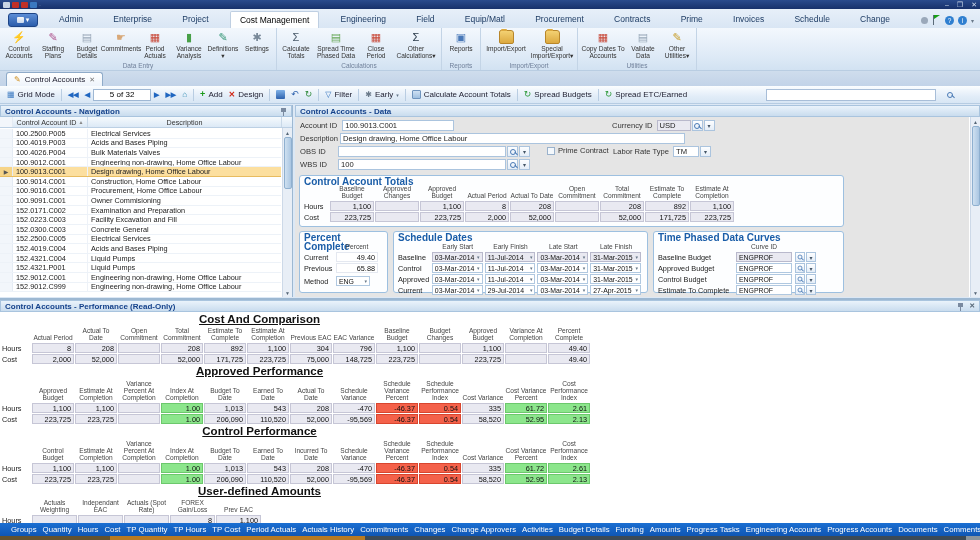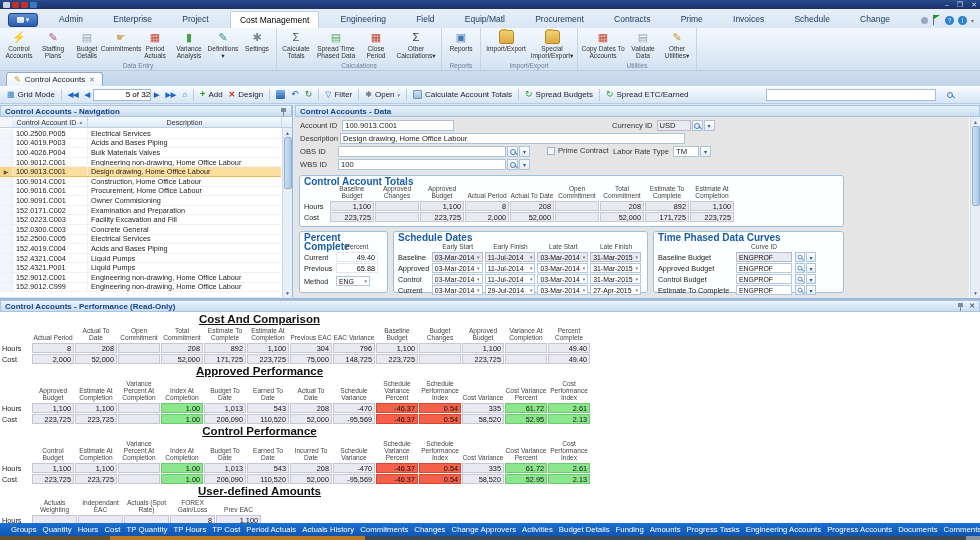--- a/index.html
+++ b/index.html
@@ -61,21 +61,21 @@
   .tico.home{color:#2d8ab0;}
   .tico.plus{color:#1a9a1a;font-weight:bold;font-size:9px;}
   .tico.delx{color:#d02818;font-weight:bold;font-size:8px;}
   .tico.save{width:9px;height:9px;background:linear-gradient(#7fb1e8,#2d62ad);border-radius:1px;}
   .tico.undo{color:#2d62ad;font-size:9px;}
   .tico.refr{color:#2d8a3a;font-size:9px;}
   .tico.filter{color:#3a78c0;font-size:8px;}
   .tico.tools{color:#6a7a8a;font-size:8px;}
   .tico.calc{width:9px;height:9px;background:linear-gradient(#cfe0f2,#9fc0e0);border:1px solid #6f94bd;border-radius:1px;}
   .tico.spread{color:#2d9a3a;font-size:9px;}
-  .trec{width:58px;height:12px;border:1px solid #9fb8d4;font-size:8px;text-align:right;background:#fff;}
+  .trec{width:58px;height:12px;border:1px solid #9fb8d4;font-size:8px;text-align:center;background:#fff;}
   .tsearch{position:absolute;right:44px;top:2.5px;width:170px;height:12px;border:1px solid #a8bed8;background:#fff;font-size:8px;padding:0 3px;}
   .tsearchbtn{position:absolute;right:24px;top:3px;width:13px;height:11px;display:flex;align-items:center;justify-content:center;}
 
   .mag{width:6px;height:6px;border:1.4px solid #4a7ab5;border-radius:50%;position:relative;display:inline-block;}
   .mag::after{content:"";position:absolute;width:4px;height:1.4px;background:#4a7ab5;transform:rotate(45deg);right:-3px;bottom:-1px;}
   .pin{width:8px;height:9px;position:relative;display:inline-block;}
   .pin::before{content:"";position:absolute;top:1px;left:2px;width:5px;height:4px;background:#7a8aa0;}
   .pin::after{content:"";position:absolute;top:5px;left:4px;width:1px;height:4px;background:#7a8aa0;}
 
   
@@ -321,21 +321,21 @@
     <span class="titem tico undo">↶</span>
     <span class="titem tico refr">↻</span>
     <span class="tsep"></span>
     <span class="titem">
         <span class="tico filter">▽</span>
         <span>Filter</span>
       </span>
     <span class="tsep"></span>
     <span class="titem">
         <span class="tico tools">✱</span>
-        <span>Open</span> 
+        <span>Early</span> 
         <span style="font-size:5px;color:#678">▾</span>
       </span>
     <span class="tsep"></span>
     <span class="titem">
         <span class="tico calc"></span>
         <span>Calculate Account Totals</span>
       </span>
     <span class="tsep"></span>
     <span class="titem">
         <span class="tico spread">↻</span>
@@ -589,28 +589,28 @@
                 <span class="gh" style="width: 52px; height: 9px;">Late Finish</span>
               </div>
               <div class="gtr">
                 <span class="gl" style="width: 34px;">Baseline</span>
                 <span class="dsel gray" style="width: 51px;">03-Mar-2014<span class="da">▾</span></span>
                 <span class="dsel gray" style="width: 51px;">11-Jul-2014<span class="da">▾</span></span>
                 <span class="dsel gray" style="width: 51px;">03-Mar-2014<span class="da">▾</span></span>
                 <span class="dsel gray" style="width: 51px;">31-Mar-2015<span class="da">▾</span></span>
               </div>
               <div class="gtr">
-                <span class="gl" style="width: 34px;">Approved</span>
+                <span class="gl" style="width: 34px;">Control</span>
                 <span class="dsel" style="width: 51px;">03-Mar-2014<span class="da">▾</span></span>
                 <span class="dsel" style="width: 51px;">11-Jul-2014<span class="da">▾</span></span>
                 <span class="dsel" style="width: 51px;">03-Mar-2014<span class="da">▾</span></span>
                 <span class="dsel" style="width: 51px;">31-Mar-2015<span class="da">▾</span></span>
               </div>
               <div class="gtr">
-                <span class="gl" style="width: 34px;">Control</span>
+                <span class="gl" style="width: 34px;">Approved</span>
                 <span class="dsel" style="width: 51px;">03-Mar-2014<span class="da">▾</span></span>
                 <span class="dsel" style="width: 51px;">11-Jul-2014<span class="da">▾</span></span>
                 <span class="dsel" style="width: 51px;">03-Mar-2014<span class="da">▾</span></span>
                 <span class="dsel" style="width: 51px;">31-Mar-2015<span class="da">▾</span></span>
               </div>
               <div class="gtr">
                 <span class="gl" style="width: 34px;">Current</span>
                 <span class="dsel" style="width: 51px;">03-Mar-2014<span class="da">▾</span></span>
                 <span class="dsel" style="width: 51px;">29-Jul-2014<span class="da">▾</span></span>
                 <span class="dsel" style="width: 51px;">03-Mar-2014<span class="da">▾</span></span>

